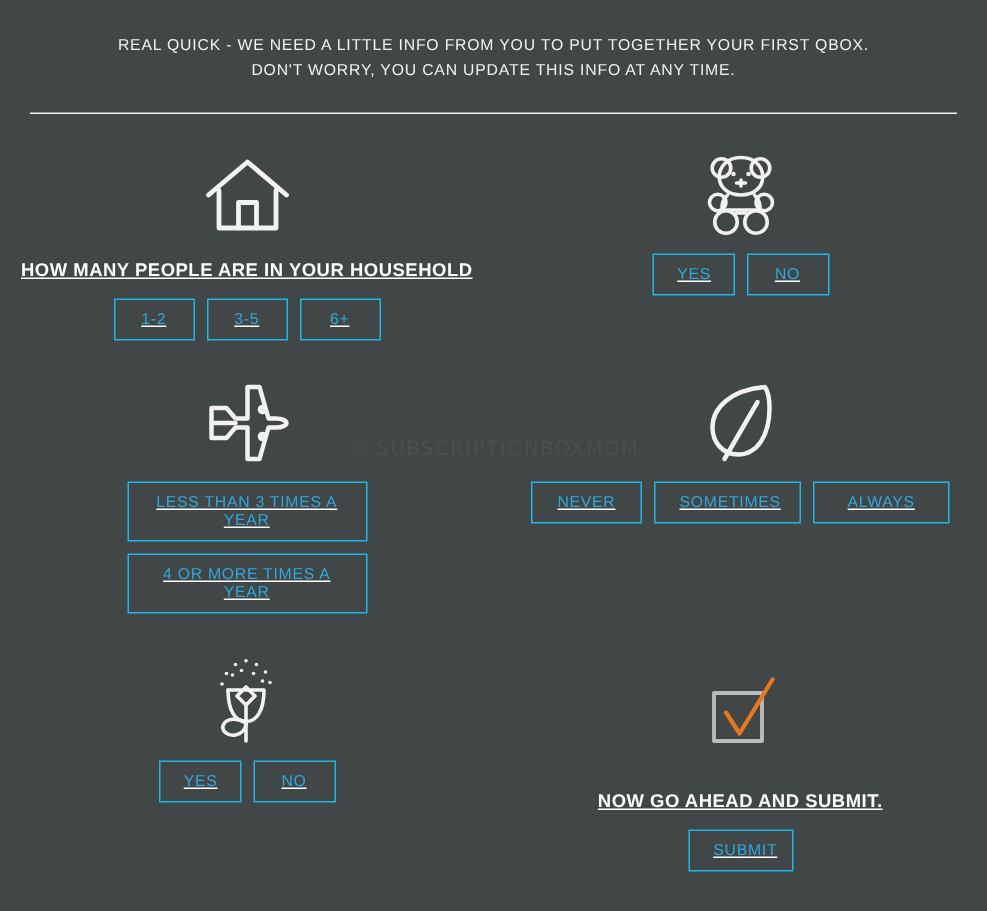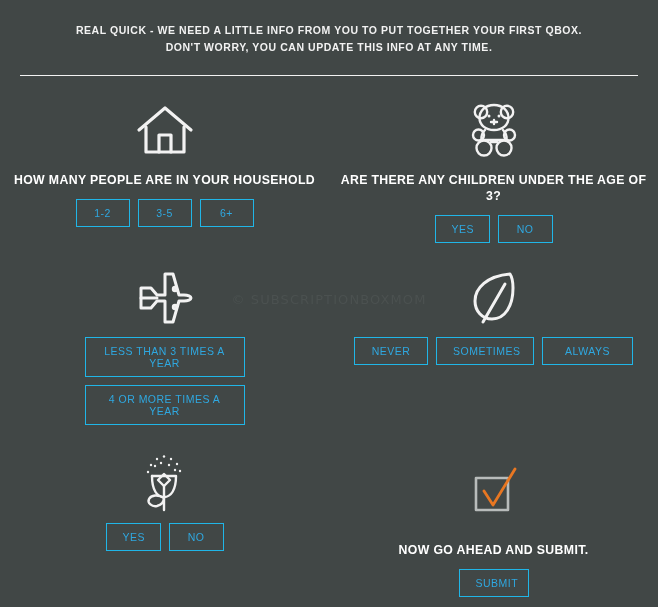--- a/index.html
+++ b/index.html
@@ -18,21 +18,21 @@
   }
 
   
   .intro {
     padding-top: 22px;
     text-align: center;
   }
   .intro-line {
     font-size: 10.5px;
     letter-spacing: 0.55px;
-    font-weight: 700;
+    font-weight: 400;
     line-height: 17px;
     color: #f2f2f2;
     text-transform: uppercase;
   }
 
   .divider {
     width: 618px;
     height: 1px;
     background: #f2f2f2;
     margin: 19px auto 0 auto;
@@ -51,20 +51,21 @@
     color: #4b5150;
     pointer-events: none;
     user-select: none;
   }
 
   
   .grid {
     display: grid;
     grid-template-columns: 1fr 1fr;
     column-gap: 0px;
+    text-decoration: underline;
   }
 
   .row-1 { margin-top: 20px; }
   .row-2 { margin-top: 21px; }
   .row-3 { margin-top: 25px; }
 
   .cell {
     text-align: center;
     padding: 0 8px;
   }
@@ -161,21 +162,20 @@
         <circle cx="29" cy="14" r="1.5" fill="#f2f2f2" stroke="none"></circle>
         <path d="M24 18 L24 22 M21 20 L27 20"></path>
         <path d="M15 28 C12 31 11 35 11.5 38 L36.5 38 C37 35 36 31 33 28"></path>
         <circle cx="8.5" cy="33" r="5.5"></circle>
         <circle cx="39.5" cy="33" r="5.5"></circle>
         <circle cx="14" cy="46" r="7.5"></circle>
         <circle cx="34" cy="46" r="7.5"></circle>
         <path d="M21 40 L27 40"></path>
       </svg>
     </div>
-    <div class="q-text">ARE THERE ANY CHILDREN UNDER THE AGE OF 3?</div>
     <div class="opts">
       <button class="opt w-md">YES</button>
       <button class="opt w-md">NO</button>
     </div>
   </div>
 </div>
 
 <div class="grid row-2">
 
   <div class="cell">

